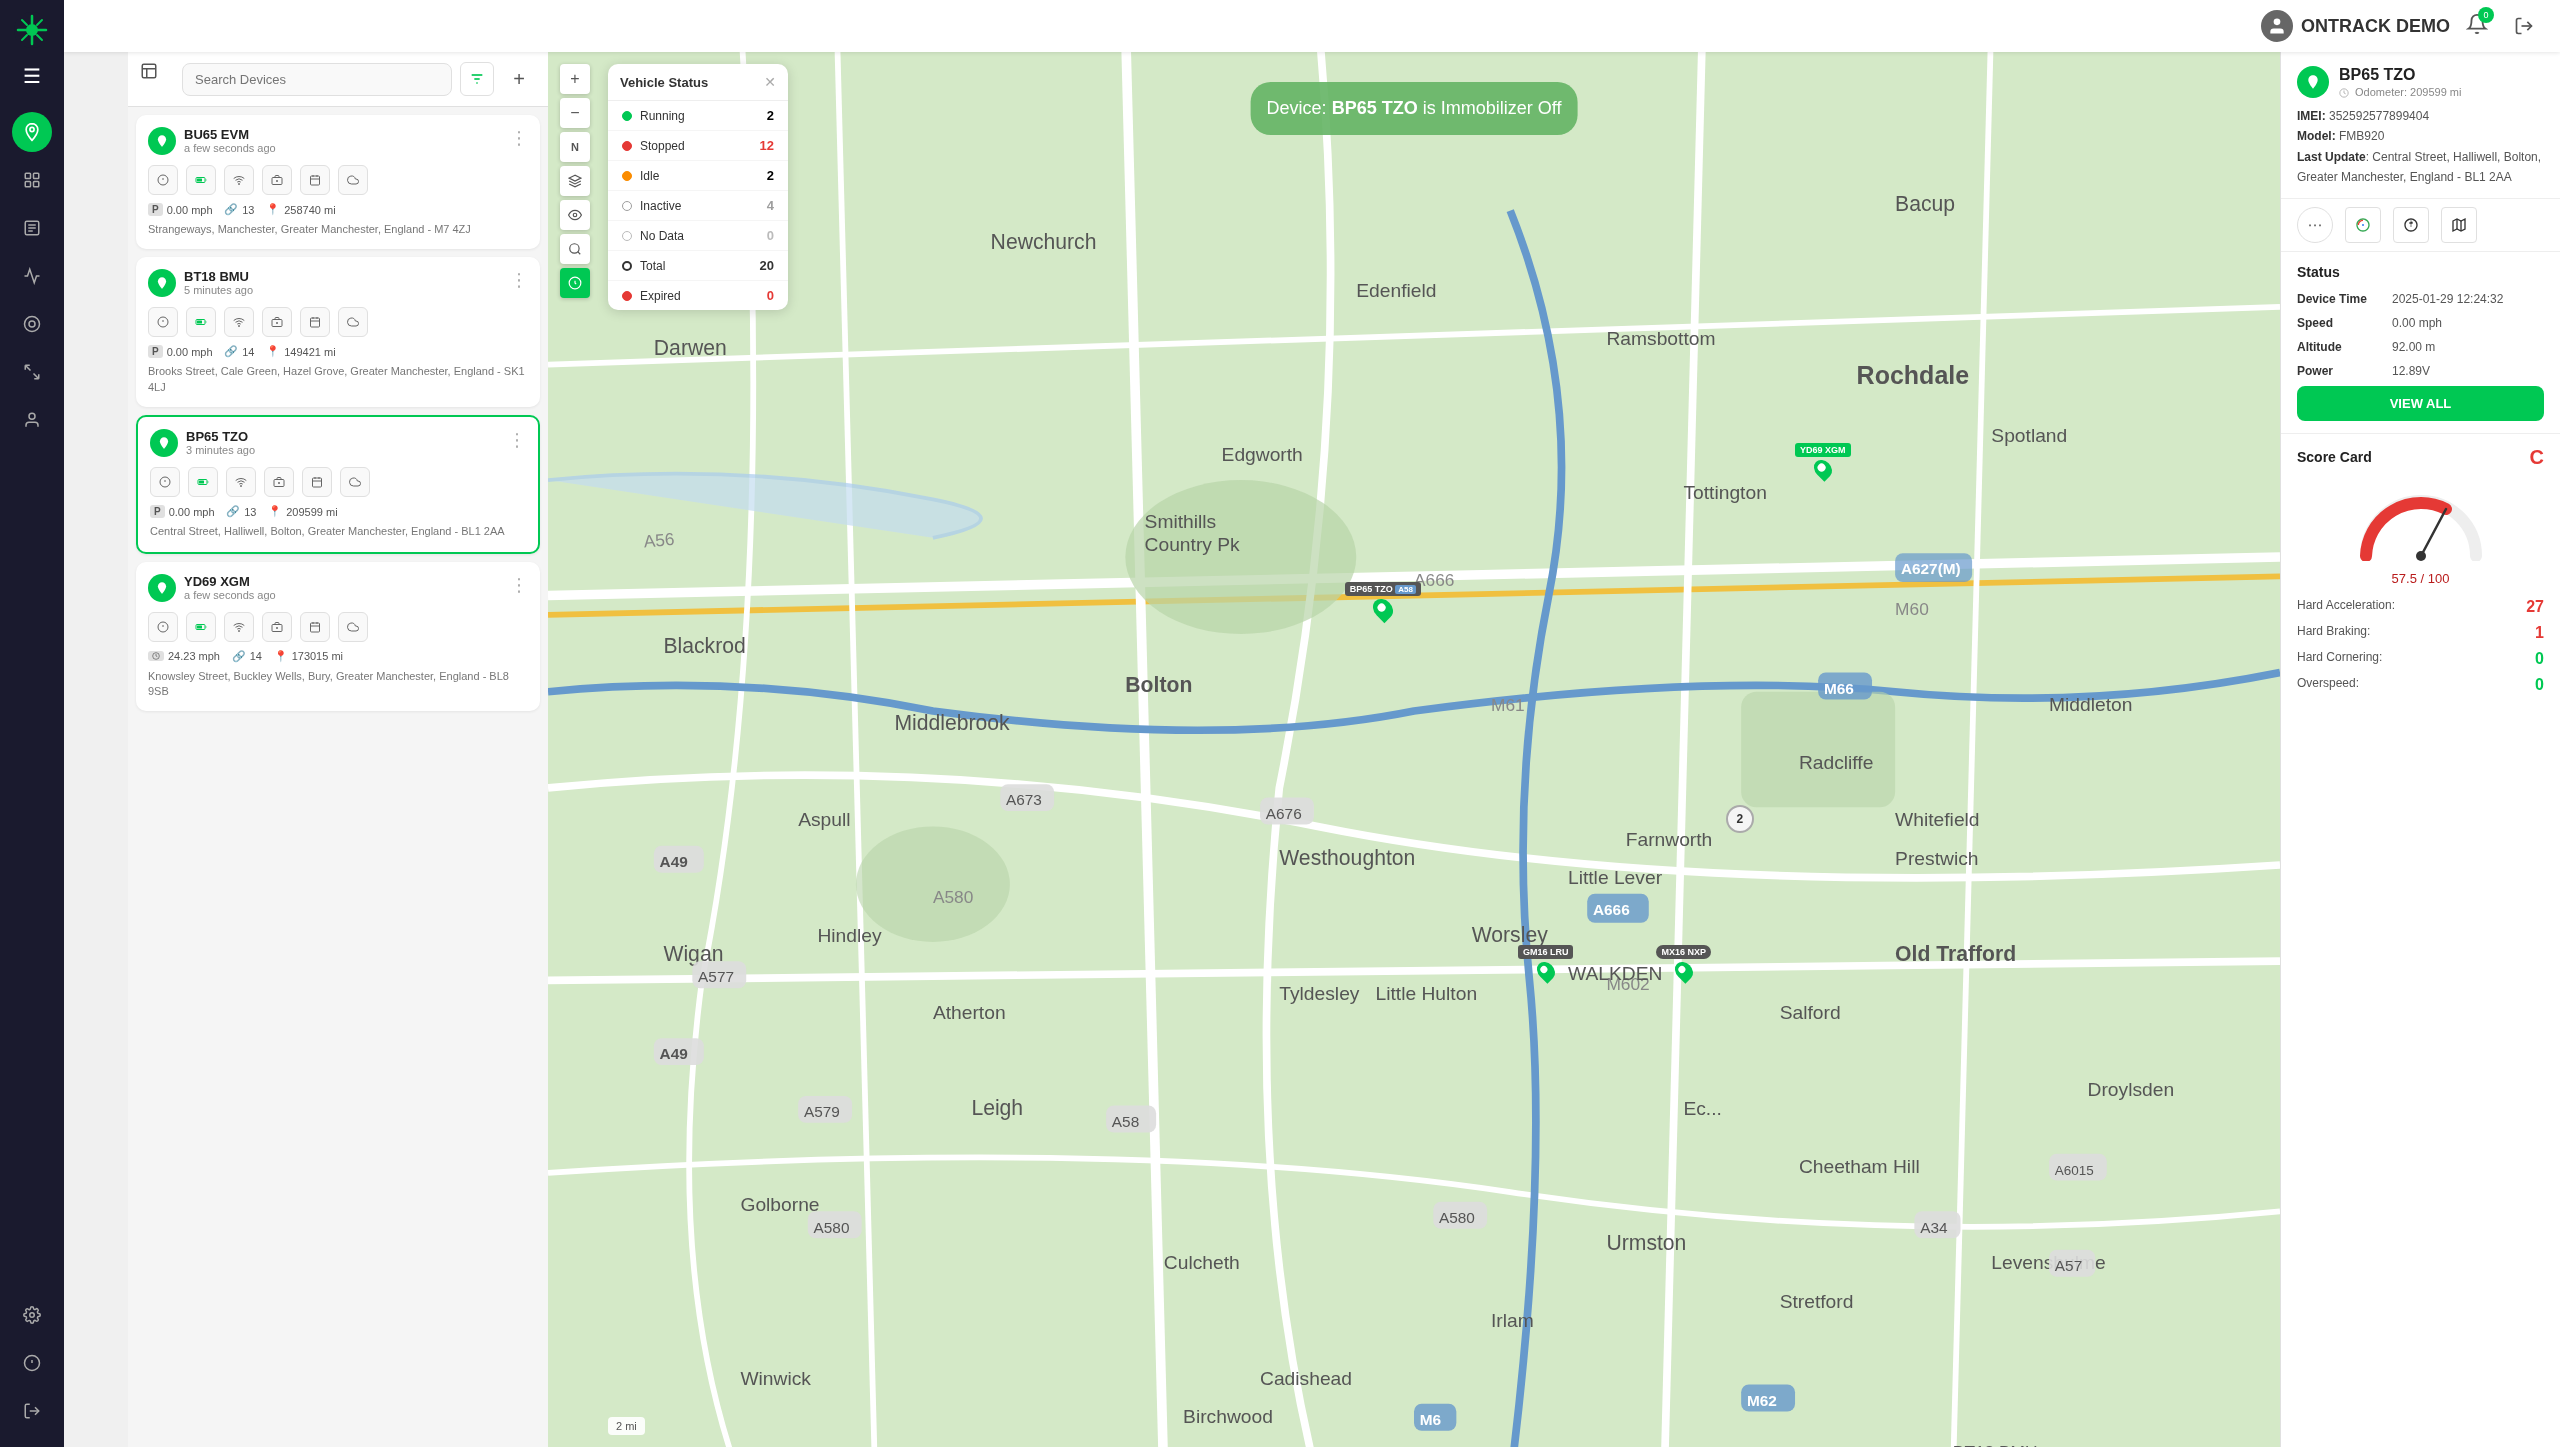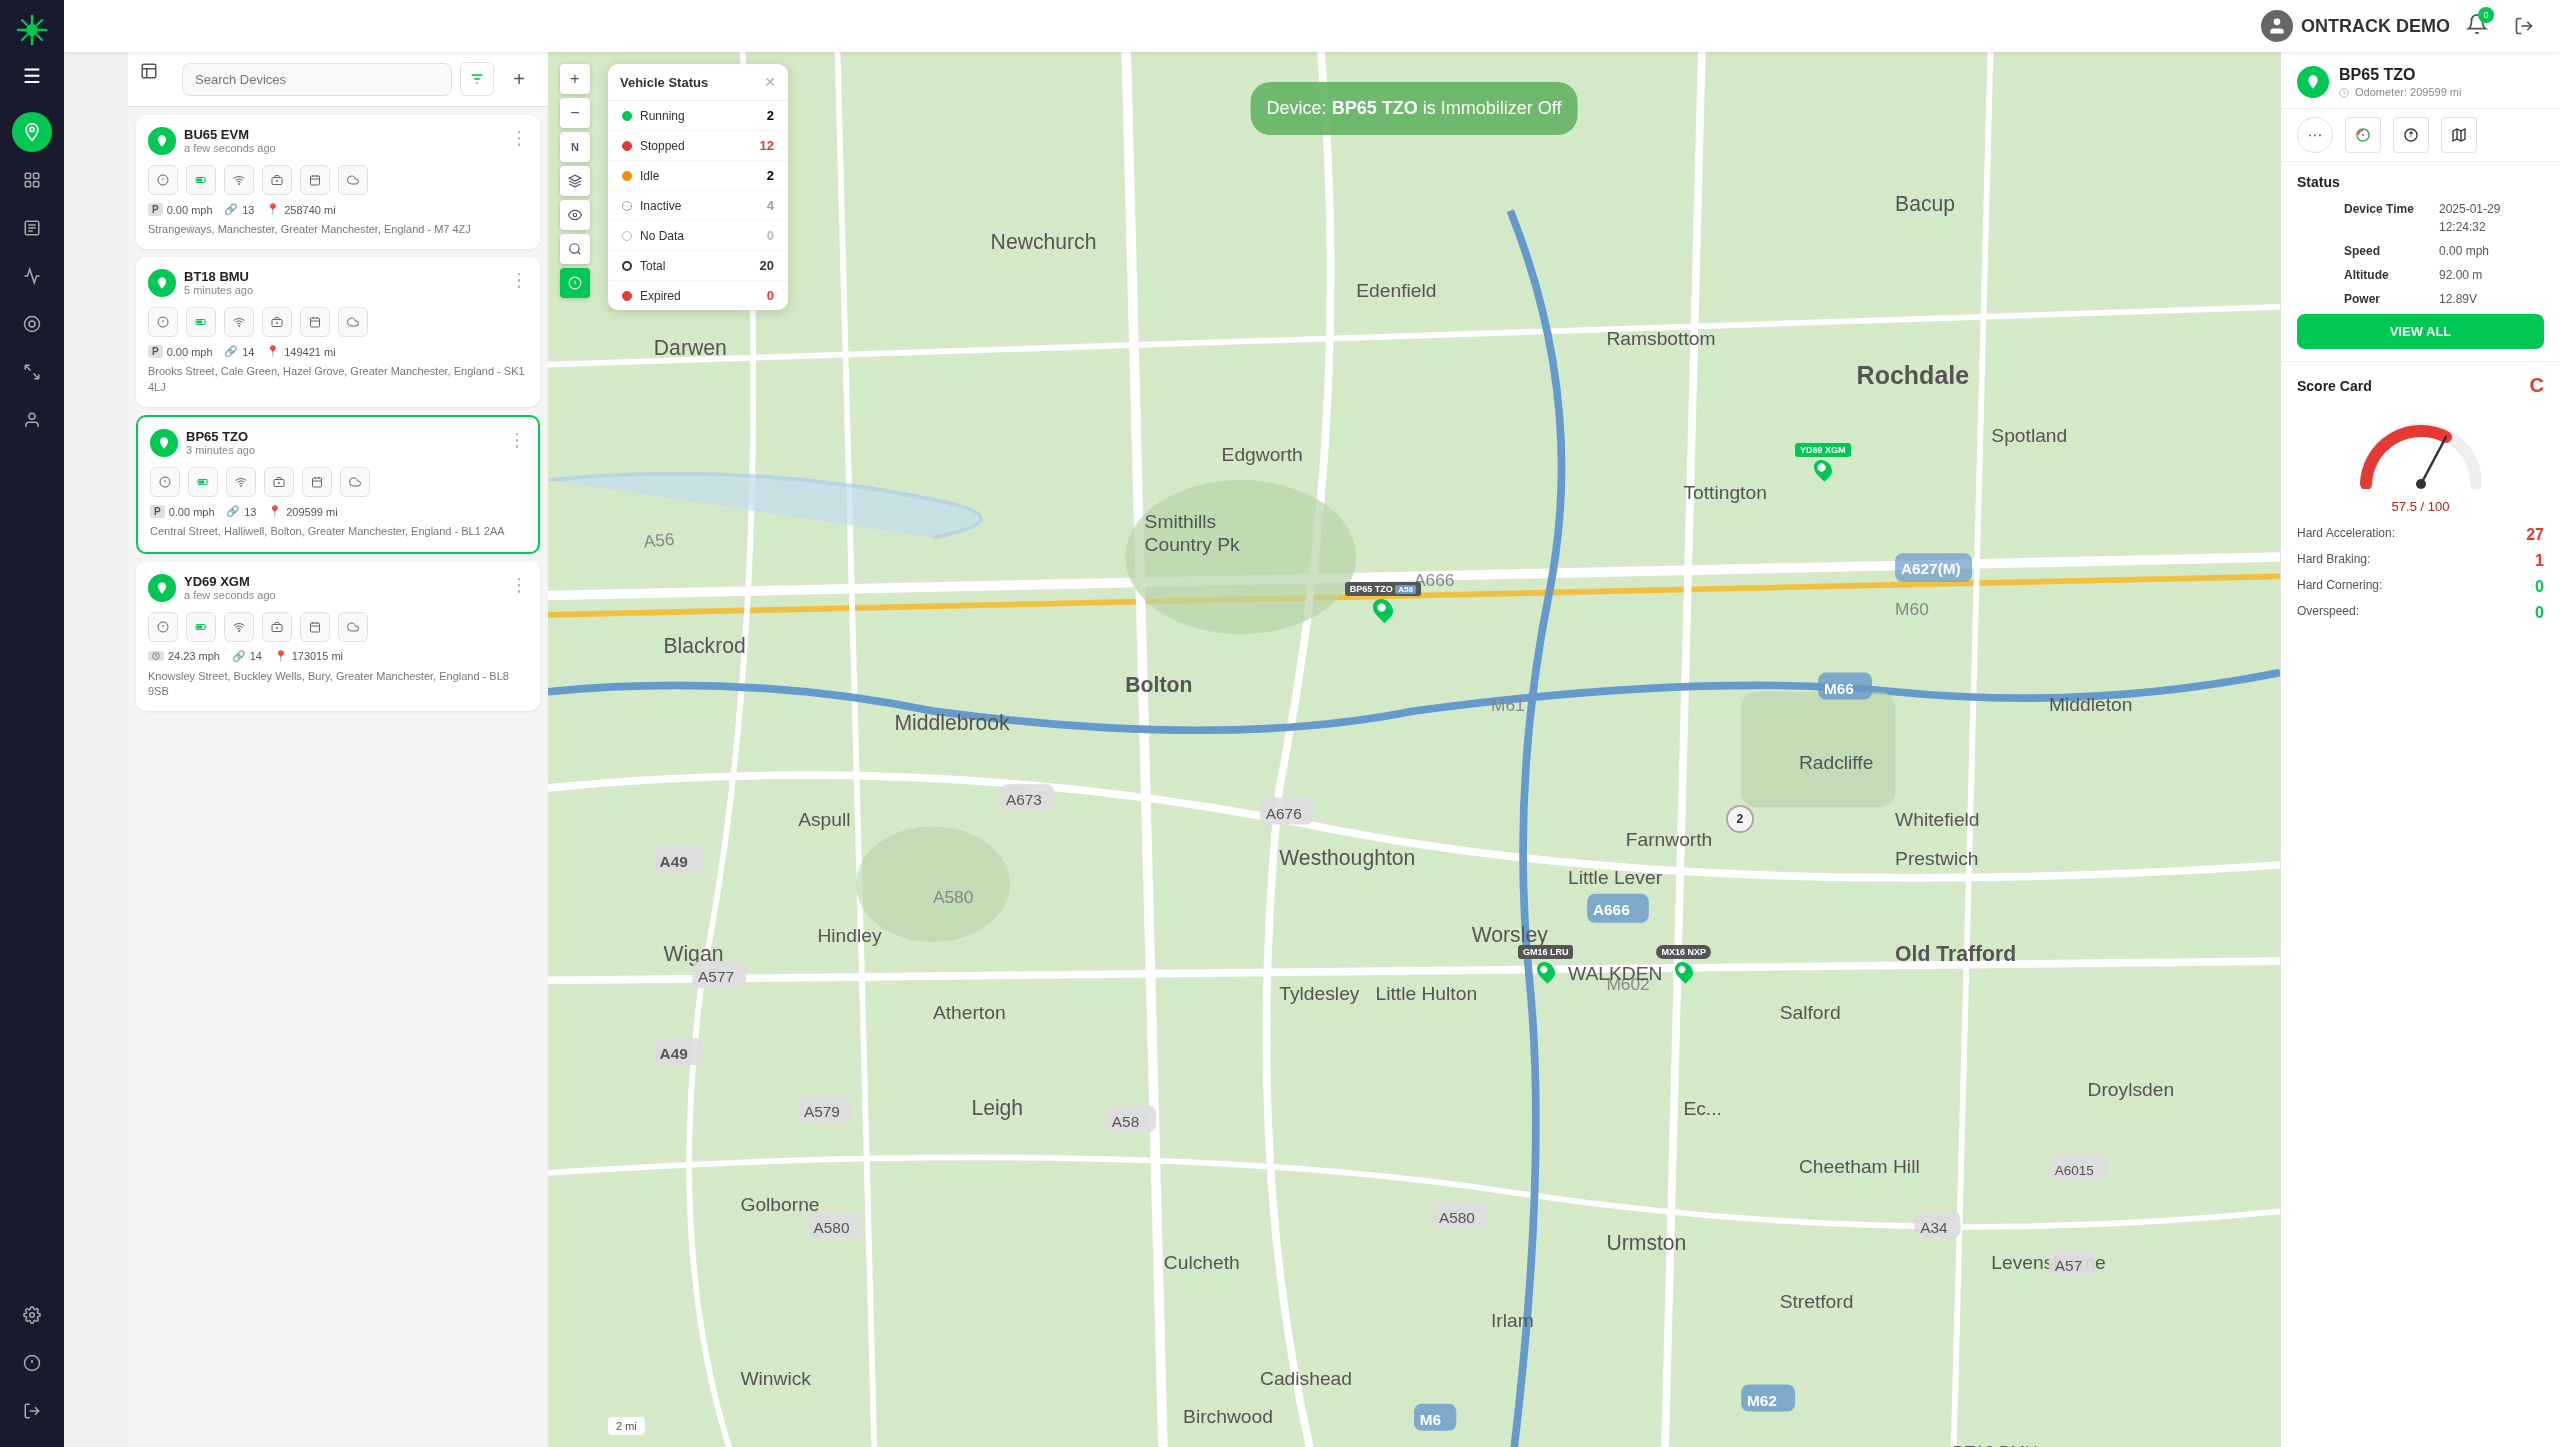--- a/index.html
+++ b/index.html
@@ -95,21 +95,21 @@
     .detail-imei-row { font-size: 12px; color: #555; margin-top: 8px; line-height: 1.7; }
     .detail-imei-row strong { color: #333; }
     .detail-actions { display: flex; align-items: center; gap: 12px; padding: 8px 16px; border-bottom: 1px solid #eee; }
     .detail-action-btn { width: 36px; height: 36px; border-radius: 50%; background: transparent; border: 1px solid #e0e0e0; display: flex; align-items: center; justify-content: center; cursor: pointer; color: #555; font-size: 15px; }
     .detail-google-btn { width: 36px; height: 36px; border-radius: 4px; border: 1px solid #e0e0e0; display: flex; align-items: center; justify-content: center; cursor: pointer; font-size: 13px; font-weight: 700; color: #4285F4; }
     .detail-apple-btn { width: 36px; height: 36px; border-radius: 4px; border: 1px solid #e0e0e0; display: flex; align-items: center; justify-content: center; cursor: pointer; font-size: 13px; color: #333; }
 
     .detail-section { padding: 12px 16px; border-bottom: 1px solid #eee; }
     .detail-section-title { font-weight: 700; font-size: 14px; color: #222; margin-bottom: 10px; }
     .detail-row { display: flex; font-size: 12px; margin-bottom: 6px; line-height: 1.5; }
-    .detail-row .label { font-weight: 600; color: #333; width: 95px; flex-shrink: 0; margin-left: 47px; }
+    .detail-row .label { font-weight: 600; color: #333; width: 95px; flex-shrink: 0; }
     .detail-row .value { color: #555; flex: 1; }
     .view-all-btn { width: 100%; background: #00c853; color: #fff; border: none; border-radius: 8px; padding: 10px; font-size: 13px; font-weight: 600; cursor: pointer; }
 
     .scorecard-section { padding: 12px 16px; }
     .scorecard-title { font-weight: 700; font-size: 14px; color: #222; margin-bottom: 12px; display: flex; align-items: center; justify-content: space-between; }
     .scorecard-grade { font-size: 20px; font-weight: 700; color: #e53935; }
     .scorecard-gauge { display: flex; justify-content: center; margin-bottom: 10px; }
     .scorecard-score { text-align: center; font-size: 13px; color: #b91c1c; margin-bottom: 12px; }
     .scorecard-metric { display: flex; justify-content: space-between; font-size: 12px; margin-bottom: 8px; }
     .scorecard-metric .metric-label { color: #555; font-weight: 500; }
@@ -875,20 +875,25 @@
           <div class="detail-name">BP65 TZO</div>
           <div class="detail-odometer">
             <svg width="10" height="10" viewBox="0 0 24 24" fill="none" stroke="#aaa" stroke-width="2" style="vertical-align:middle;margin-right:3px;">
                 <circle cx="12" cy="12" r="10"></circle>
                 <polyline points="12 6 12 12 16 14"></polyline>
               </svg>
             <span>Odometer: 209599 mi</span>
           </div>
         </div>
       </div>
+      <div class="detail-imei-row">
+        <div><strong>IMEI:</strong> <span>352592577899404</span></div>
+        <div><strong>Model:</strong> <span>FMB920</span></div>
+        <div><strong>Last Update</strong>: <span>Central Street, Halliwell, Bolton, Greater Manchester, England - BL1 2AA</span></div>
+      </div>
     </div>
 
     <div class="detail-actions">
       <div class="detail-action-btn">⋯</div>
       <div class="detail-google-btn" style="font-size:15px;">
         <svg width="16" height="16" viewBox="0 0 24 24">
             <path d="M12 10.5c-.83 0-1.5.67-1.5 1.5s.67 1.5 1.5 1.5 1.5-.67 1.5-1.5-.67-1.5-1.5-1.5z" fill="#4285F4"></path>
             <path d="M12 2C6.48 2 2 6.48 2 12s4.48 10 10 10 10-4.48 10-10S17.52 2 12 2zm0 18c-4.41 0-8-3.59-8-8s3.59-8 8-8 8 3.59 8 8-3.59 8-8 8z" fill="#34A853"></path>
             <path d="M12 4C7.58 4 4 7.58 4 12h2c0-3.31 2.69-6 6-6V4z" fill="#EA4335"></path>
           </svg>

